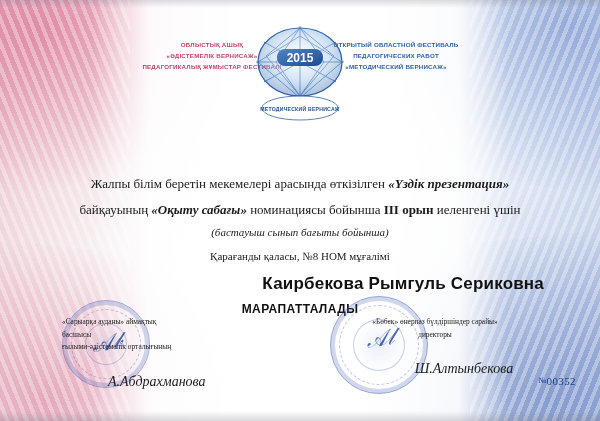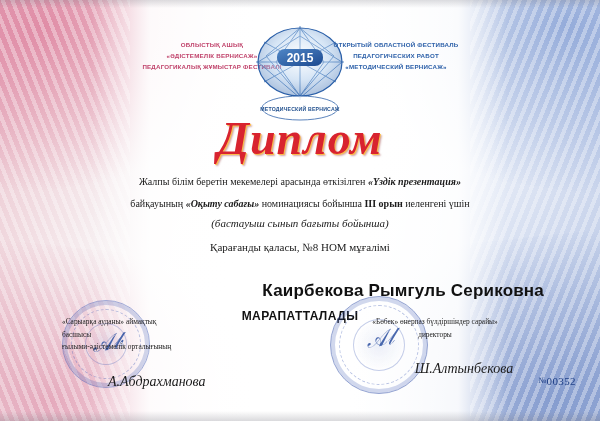--- a/index.html
+++ b/index.html
@@ -139,30 +139,30 @@
   
   .body-block {
     position: absolute;
     left: 56px; right: 56px;
     top: 174px;
     text-align: center;
     color: #1b1b1b;
   }
   .line {
     font-family: "Liberation Serif", serif;
-    font-size: 10px;
+    font-size: 13px;
     line-height: 1.55;
     margin-bottom: 6px;
     white-space: nowrap;
   }
   .line .b { font-weight: bold; }
   .line .bi { font-weight: bold; font-style: italic; }
   .line-2 { margin-bottom: 4px; }
   .line-3 { font-style: italic; font-size: 11px; margin-bottom: 7px;}
-  .line-4 { font-size: 11px; margin-bottom: 25px;}
+  .line-4 { font-size: 11px; margin-bottom: 9px;}
 
   .awardee {
     font-family: "Liberation Sans", sans-serif;
     font-weight: bold;
     font-size: 17px;
     letter-spacing: .2px;
     margin: 4px 0 8px 0;
     color: #111;
     text-align: right;
   }
@@ -309,23 +309,20 @@
       </svg>
     </div>
 
     <div class="hdr-right">
       <div>ОТКРЫТЫЙ ОБЛАСТНОЙ ФЕСТИВАЛЬ</div>
       <div>ПЕДАГОГИЧЕСКИХ РАБОТ</div>
       <div>«МЕТОДИЧЕСКИЙ ВЕРНИСАЖ»</div>
     </div>
   </div>
 
-  <div class="title">
-    <span>Диплом</span>
-  </div>
 
   <div class="body-block">
 
     <div class="line line-1">
       <span>Жалпы білім беретін  мекемелері арасында өткізілген </span><span class="bi">«Үздік презентация»</span>
     </div>
 
     <div class="line line-2">
       <span>байқауының </span><span class="bi">«Оқыту сабағы»</span><span> номинациясы бойынша </span><span class="b">III орын</span><span> иеленгені үшін</span>
     </div>

